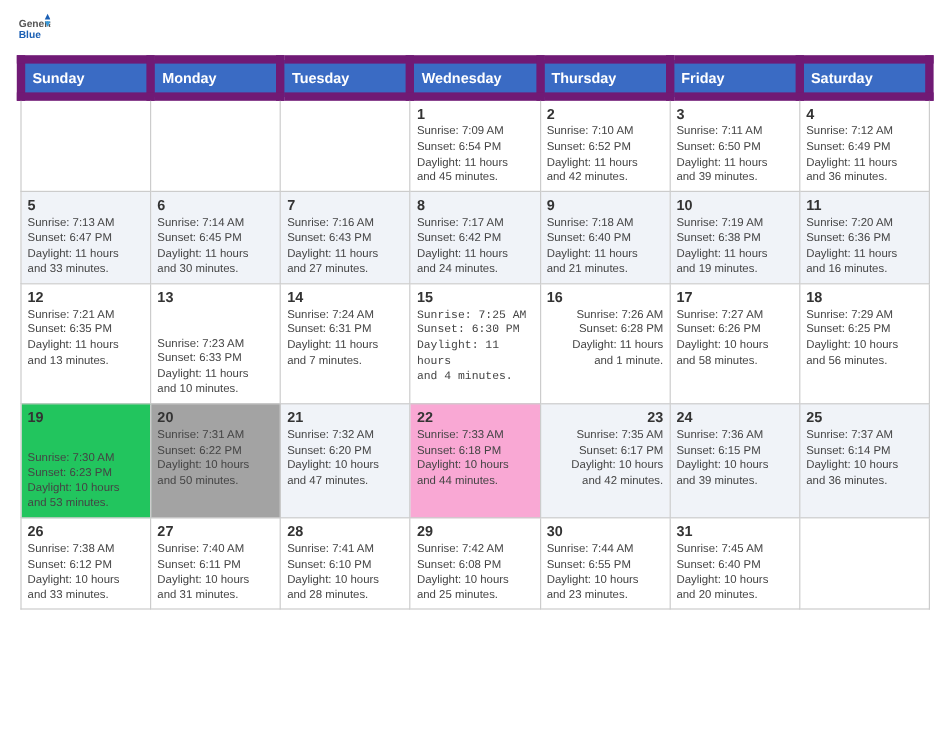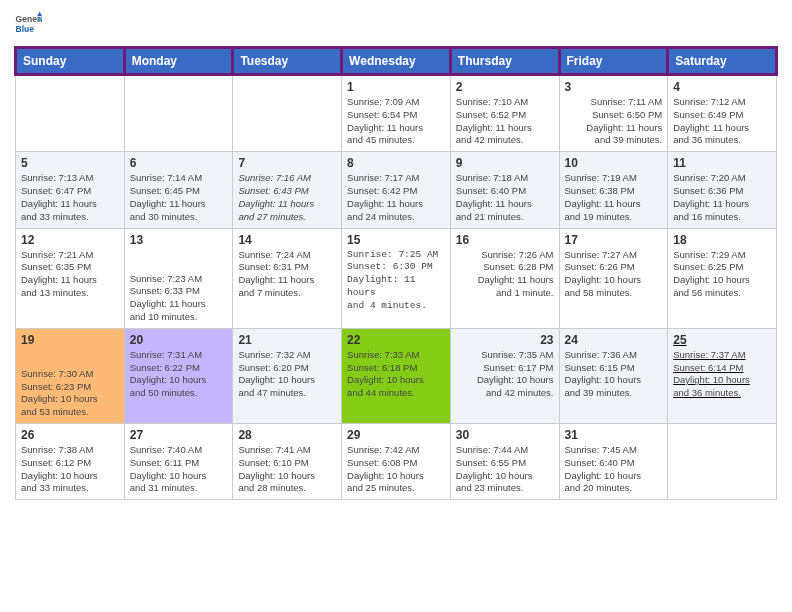--- a/index.html
+++ b/index.html
@@ -48,21 +48,21 @@
       border-collapse: collapse;
       border: 1px solid #ccc;
     }
     .calendar th {
       background-color: #3a6bc4;
       color: #fff;
       font-size: 12px;
       font-weight: bold;
       padding: 5px 6px;
       text-align: left;
-      border: 3px solid #701a75;
+      border: 7px solid #701a75;
     }
     .calendar td {
       border: 1px solid #ccc;
       vertical-align: top;
       padding: 4px 5px;
       width: calc(100% / 7);
       background: #fff;
     }
     .calendar tr:nth-child(even) td {
       background: #f5f7fa;
@@ -125,21 +125,21 @@
           </td>
           <td>
             <div class="day-number">2</div>
             <div class="day-info" style="white-space: pre-line;">Sunrise: 7:10 AM
 Sunset: 6:52 PM
 Daylight: 11 hours
 and 42 minutes.</div>
           </td>
           <td>
             <div class="day-number">3</div>
-            <div class="day-info" style="white-space: pre-line; text-align: right;">Sunrise: 7:11 AM
+            <div class="day-info" style="white-space: pre-line;">Sunrise: 7:11 AM
 Sunset: 6:50 PM
 Daylight: 11 hours
 and 39 minutes.</div>
           </td>
           <td>
             <div class="day-number">4</div>
             <div class="day-info" style="white-space: pre-line;">Sunrise: 7:12 AM
 Sunset: 6:49 PM
 Daylight: 11 hours
 and 36 minutes.</div>
@@ -155,21 +155,21 @@
           </td>
           <td style="background: rgb(240, 243, 248);">
             <div class="day-number">6</div>
             <div class="day-info" style="white-space: pre-line;">Sunrise: 7:14 AM
 Sunset: 6:45 PM
 Daylight: 11 hours
 and 30 minutes.</div>
           </td>
           <td style="background: rgb(240, 243, 248);">
             <div class="day-number">7</div>
-            <div class="day-info" style="white-space: pre-line; font-style: italic;">Sunrise: 7:16 AM
+            <div class="day-info" style="white-space: pre-line;">Sunrise: 7:16 AM
 Sunset: 6:43 PM
 Daylight: 11 hours
 and 27 minutes.</div>
           </td>
           <td style="background: rgb(240, 243, 248);">
             <div class="day-number">8</div>
             <div class="day-info" style="white-space: pre-line;">Sunrise: 7:17 AM
 Sunset: 6:42 PM
 Daylight: 11 hours
 and 24 minutes.</div>
@@ -241,63 +241,63 @@
           </td>
           <td>
             <div class="day-number">18</div>
             <div class="day-info" style="white-space: pre-line;">Sunrise: 7:29 AM
 Sunset: 6:25 PM
 Daylight: 10 hours
 and 56 minutes.</div>
           </td>
         </tr>
         <tr>
-          <td style="background: #fdba74;">
+          <td style="background: #22c55e;">
             <div class="day-number">19</div>
             <div class="day-info" style="white-space: pre-line; margin-top: 21px;">Sunrise: 7:30 AM
 Sunset: 6:23 PM
 Daylight: 10 hours
 and 53 minutes.</div>
           </td>
-          <td style="background: #c4b5fd;">
+          <td style="background: #a3a3a3;">
             <div class="day-number">20</div>
             <div class="day-info" style="white-space: pre-line;">Sunrise: 7:31 AM
 Sunset: 6:22 PM
 Daylight: 10 hours
 and 50 minutes.</div>
           </td>
           <td style="background: rgb(240, 243, 248);">
             <div class="day-number">21</div>
             <div class="day-info" style="white-space: pre-line;">Sunrise: 7:32 AM
 Sunset: 6:20 PM
 Daylight: 10 hours
 and 47 minutes.</div>
           </td>
-          <td style="background: #84cc16;">
+          <td style="background: #f9a8d4;">
             <div class="day-number">22</div>
             <div class="day-info" style="white-space: pre-line;">Sunrise: 7:33 AM
 Sunset: 6:18 PM
 Daylight: 10 hours
 and 44 minutes.</div>
           </td>
           <td style="background: rgb(240, 243, 248); text-align: right;">
             <div class="day-number">23</div>
             <div class="day-info" style="white-space: pre-line;">Sunrise: 7:35 AM
 Sunset: 6:17 PM
 Daylight: 10 hours
 and 42 minutes.</div>
           </td>
           <td style="background: rgb(240, 243, 248);">
             <div class="day-number">24</div>
             <div class="day-info" style="white-space: pre-line;">Sunrise: 7:36 AM
 Sunset: 6:15 PM
 Daylight: 10 hours
 and 39 minutes.</div>
           </td>
-          <td style="background: rgb(240, 243, 248); text-decoration: underline;">
+          <td style="background: rgb(240, 243, 248);">
             <div class="day-number">25</div>
             <div class="day-info" style="white-space: pre-line;">Sunrise: 7:37 AM
 Sunset: 6:14 PM
 Daylight: 10 hours
 and 36 minutes.</div>
           </td>
         </tr>
         <tr>
           <td>
             <div class="day-number">26</div>

